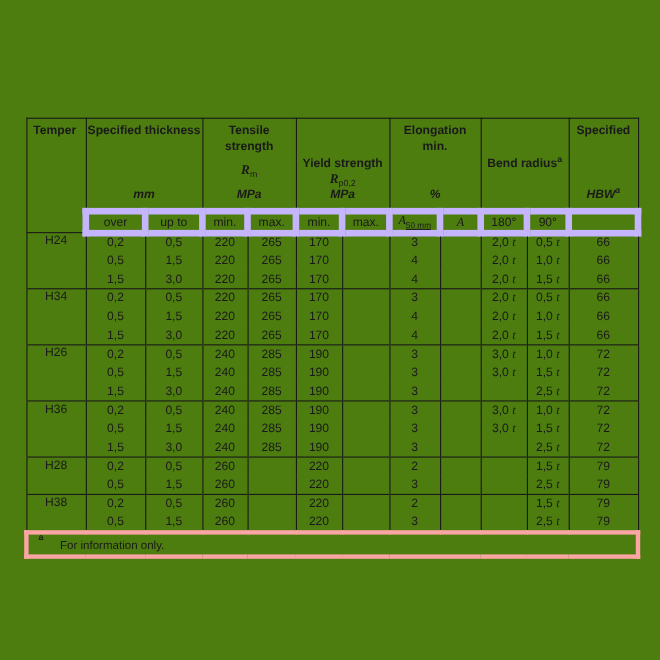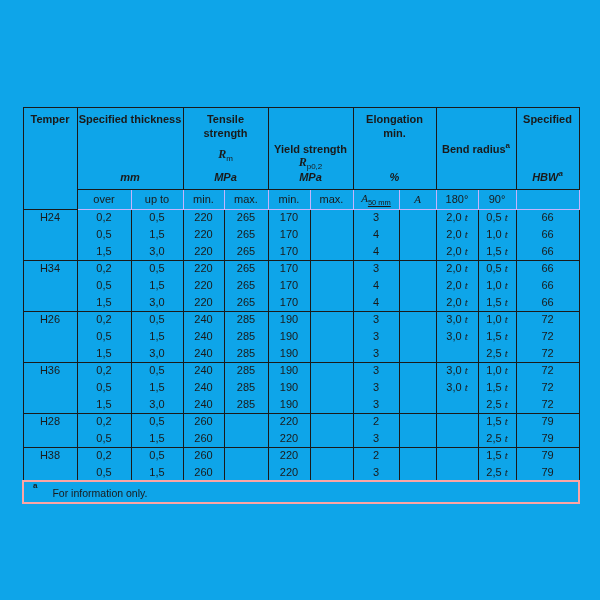--- a/index.html
+++ b/index.html
@@ -1,21 +1,21 @@
 <!DOCTYPE html>
 <html><head>
 <meta charset="utf-8">
 <style>
   html,body{margin:0;padding:0;}
   body{
     width:600px;height:600px;background:#ffffff;
     font-family:"Liberation Sans",sans-serif;color:#1a1a1a;
     -webkit-font-smoothing:antialiased;
   }
-  .sheet{position:relative;width:600px;height:600px;background:#0ea5e9;}
+  .sheet{position:relative;width:600px;height:600px;background:#4d7c0f;}
   table.props{
     position:absolute;left:22px;top:107px;width:556px;
     border-collapse:collapse;table-layout:fixed;
     border:1.5px solid #1a1a1a;
     font-size:11px;color:#1a1a1a;
   }
   th,td{padding:0;box-sizing:border-box;}
   
   tr.hrow1 th{
     border:1px solid #1a1a1a;
@@ -23,41 +23,41 @@
     font-weight:bold;font-size:11px;
   }
   .hwrap{display:flex;flex-direction:column;height:100%;align-items:center;}
   .htitle{padding-top:4px;line-height:1.3;text-align:center;}
   .nowrap{white-space:nowrap;margin-top:30px;}
   .hsym{margin-top:auto;line-height:1;}
   .hunit{margin-top:auto;padding-bottom:4px;line-height:1.2;font-style:italic;}
   .hsup{font-size:8px;vertical-align:super;line-height:0;}
   
   tr.hrow2 th{
-    border:1px solid #c4b5fd;
+    border:6px solid #c4b5fd;
     height:20px;vertical-align:middle;text-align:center;
     font-weight:normal;font-size:11px;padding:0 2px;
   }
   
   .mi{font-family:"Liberation Serif",serif;font-style:italic;}
   .rsym{font-family:"Liberation Serif",serif;font-style:italic;font-weight:bold;font-size:12px;}
   .symsub{font-size:8px;font-weight:normal;}
   .a50sub{font-size:7.5px;text-decoration:underline;}
   
   tbody td{
     border-left:1px solid #1a1a1a;border-right:1px solid #1a1a1a;
     border-top:none;border-bottom:none;
     height:17px;text-align:center;vertical-align:middle;
     font-size:11px;line-height:1;
   }
   tbody tr.group-start td{border-top:1px solid #1a1a1a;}
   td.temper-cell{vertical-align:top;padding-top:2px;}
   
   tfoot td{
-    border:2px solid #fca5a5;
+    border:4px solid #fca5a5;
     height:22px;text-align:left;vertical-align:middle;
     padding-left:9px;font-size:10.5px;
   }
   .fn-marker{font-weight:bold;font-size:8px;position:relative;top:-4px;}
   .fn-text{margin-left:15px;}
 </style>
 </head>
 <body>
 
 <div class="sheet">

